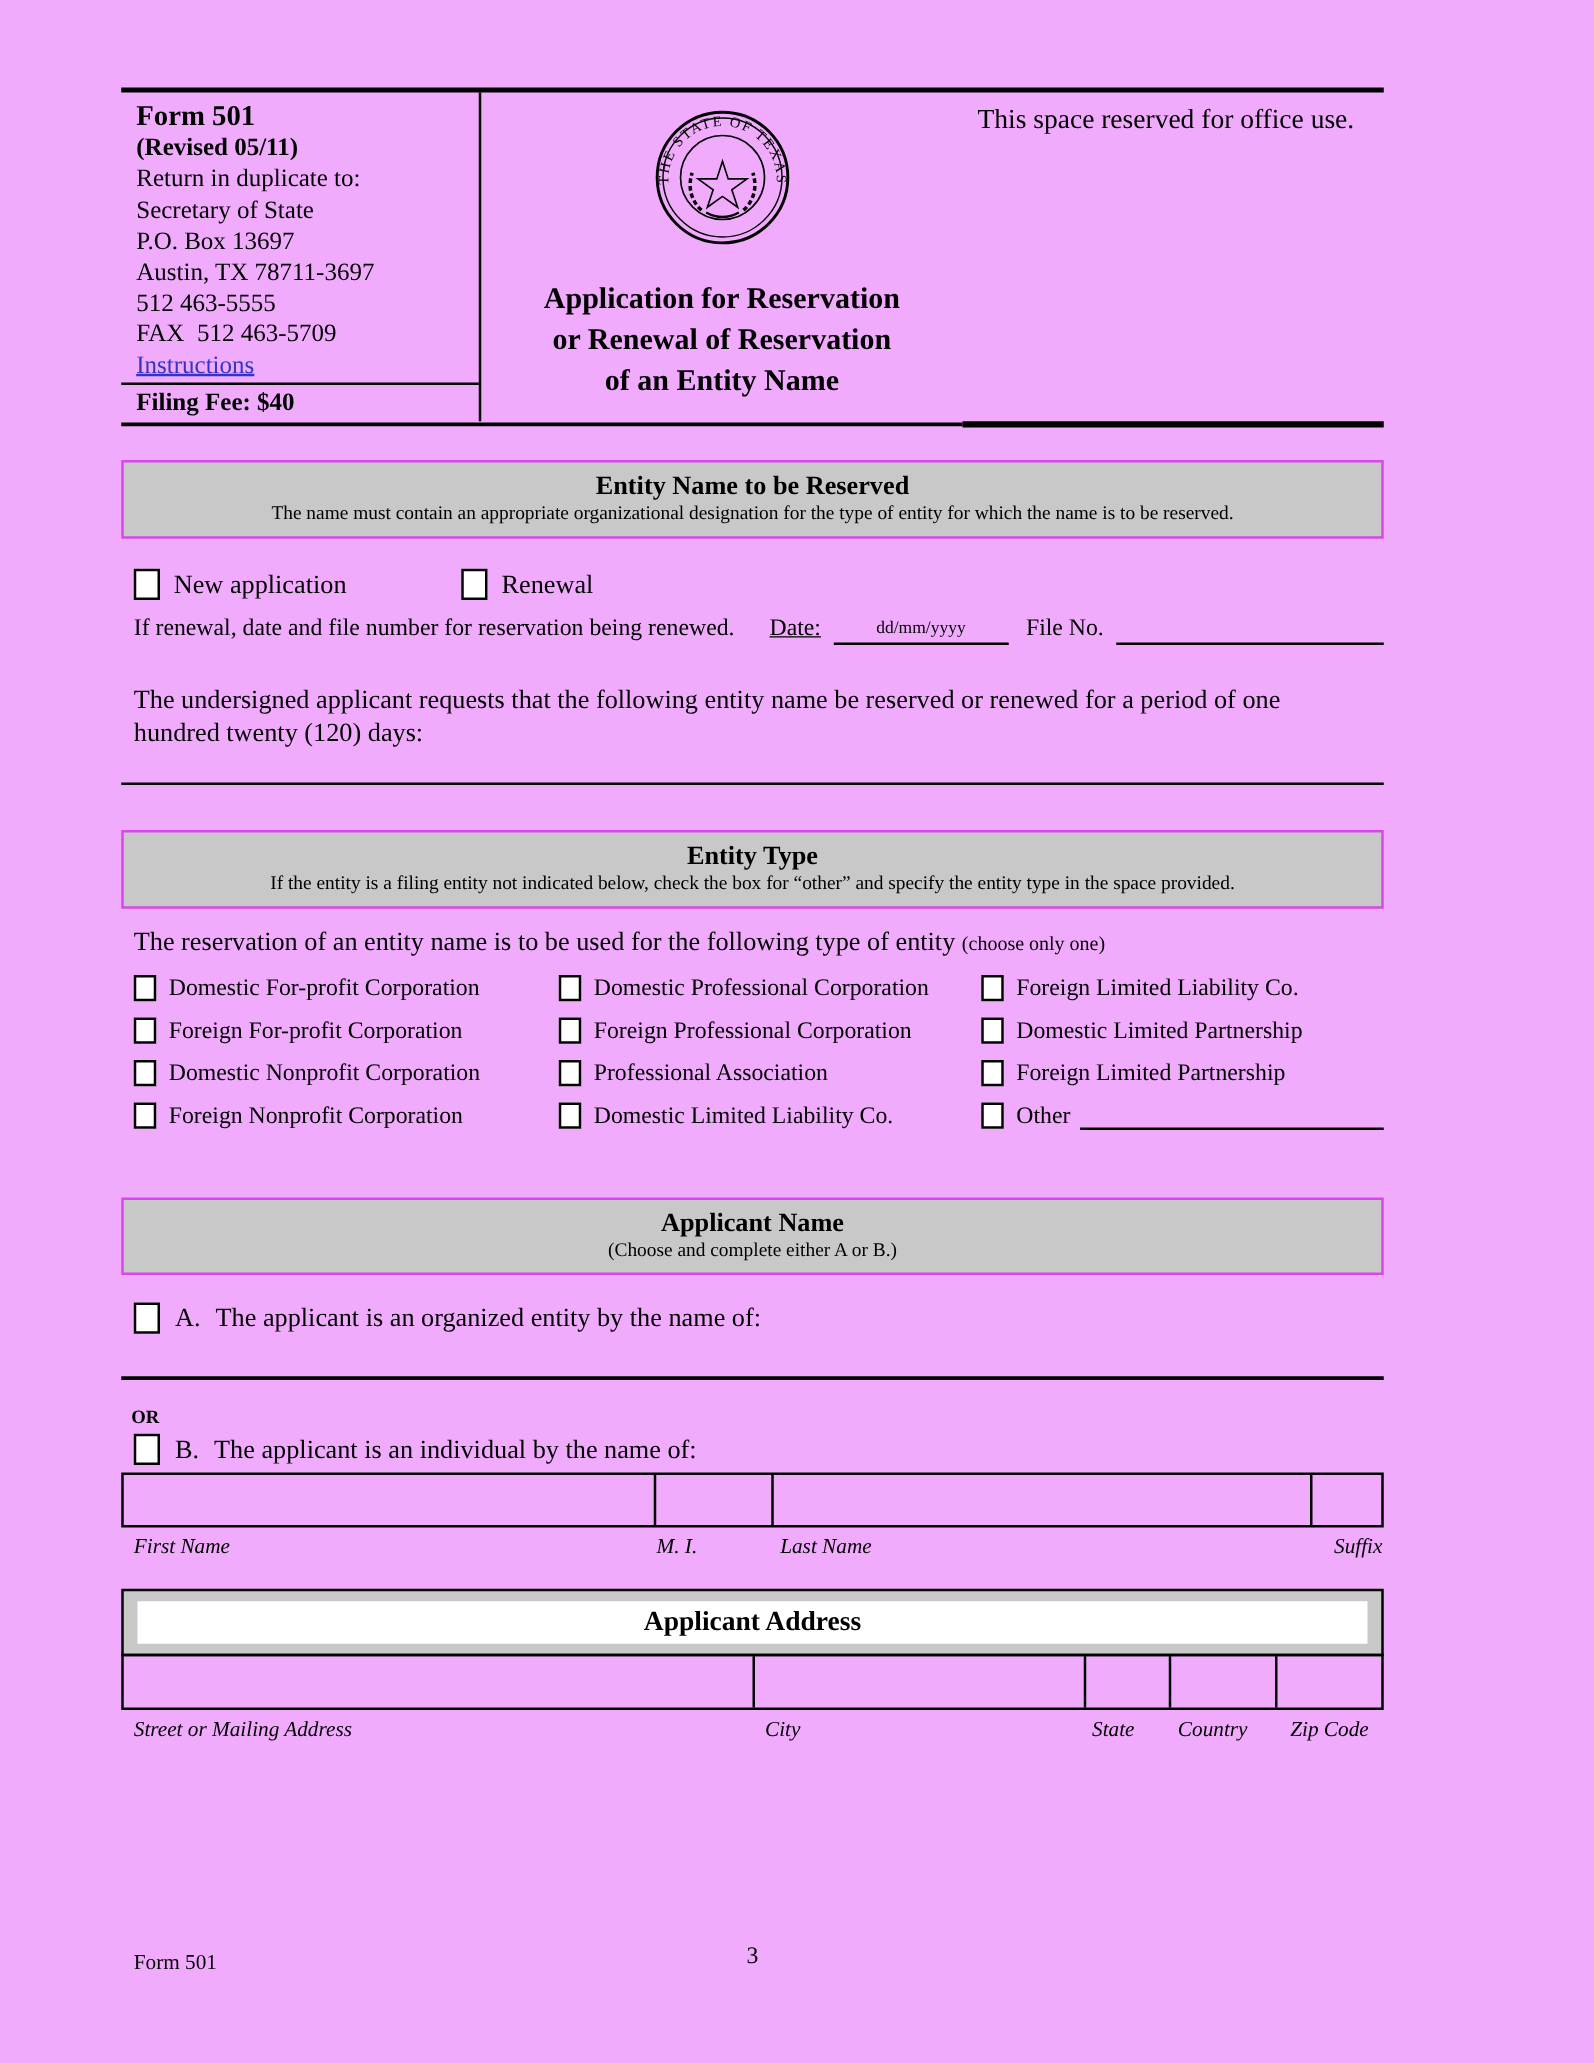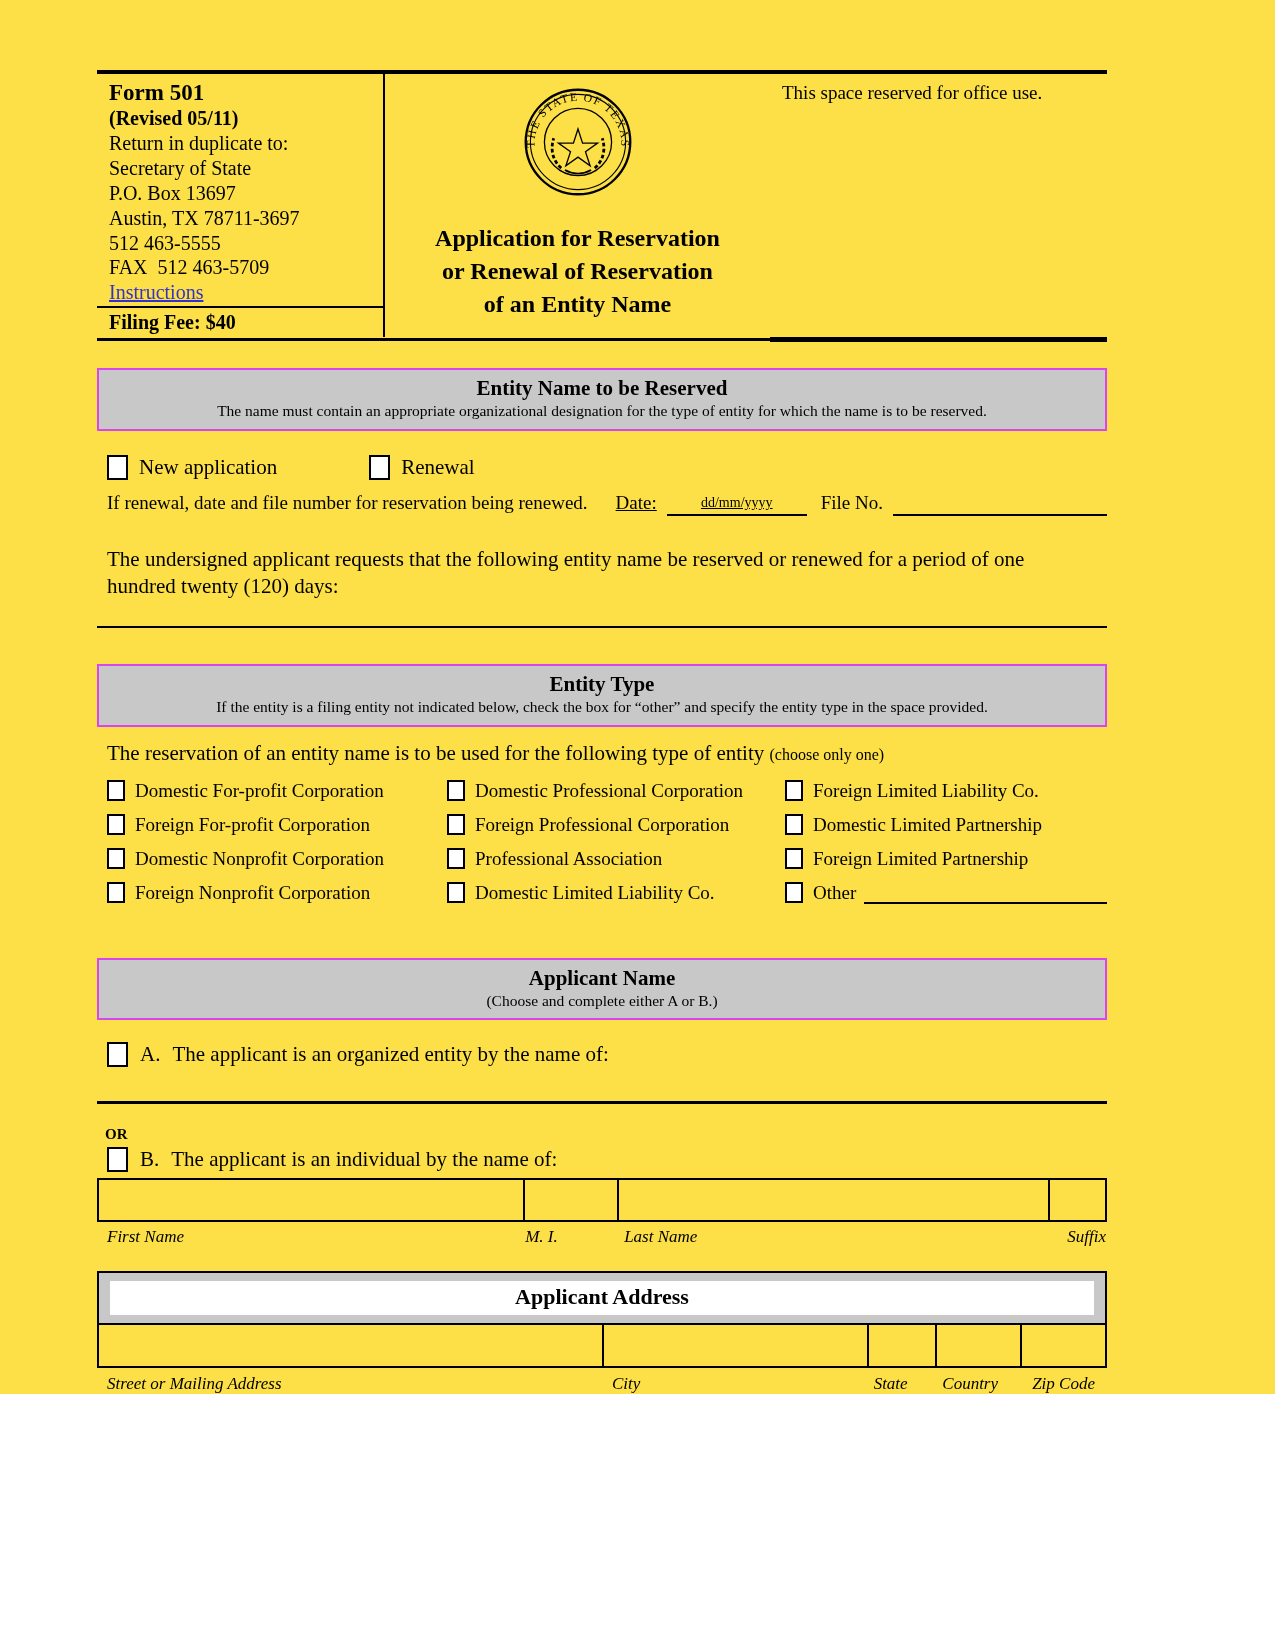--- a/index.html
+++ b/index.html
@@ -1,32 +1,32 @@
 <!DOCTYPE html>
 <html><head>
 <meta charset="utf-8">
 <style>
   * { margin:0; padding:0; box-sizing:border-box; }
   body { background:#fff; }
-  .page { position:relative; width:1275px; height:1394px; background:#fde047;
+  .page { position:relative; width:1275px; height:1650px; background:#f0abfc;
           font-family:"Liberation Serif", serif; color:#000; overflow:hidden; }
   .content { position:absolute; left:97px; top:70px; width:1010px; }
 
   
   .hdr { display:flex; border-top:4px solid #000; }
   .hdr-left { width:288px; border-right:2px solid #000; padding:6px 12px 2px 12px; }
   .form-no { font-weight:bold; font-size:23px; line-height:1.15; }
   .revised { font-weight:bold; font-size:20px; line-height:1.25; }
   .addr-line { font-size:20px; line-height:1.24; white-space:pre-wrap; }
   .instructions { font-size:20px; line-height:1.24; color:#3333cc; text-decoration:underline; cursor:pointer; display:inline-block; }
   .fee { font-weight:bold; font-size:20px; line-height:1.3; border-top:2px solid #000; margin:1px -12px 0 -12px; padding:1px 12px 0 12px; }
   .hdr-center { width:385px; text-align:center; padding-top:12px; }
   .seal { display:inline-block; }
   .hdr-title { font-weight:bold; font-size:24px; line-height:1.38; margin-top:20px; }
-  .hdr-right { flex:1; padding:8px 0 0 12px; font-size:19px; }
+  .hdr-right { flex:1; padding:8px 0 0 12px; font-size:22px; }
   .hdr-bottom { display:flex; align-items:flex-start; }
   .seg-a { width:673px; height:3px; background:#000; margin-top:1px; }
   .seg-b { flex:1; height:5px; background:#000; }
 
   
   .bar { border:2px solid #d946ef; background:#c8c8c8; text-align:center; padding:5px 10px 8px; }
   .bar-title { font-weight:bold; font-size:21px; line-height:1.25; }
   .bar-sub { font-size:15.5px; line-height:1.25; }
   .bar-frame { border:2px solid #000; background:#c8c8c8; padding:8px 11px; }
   .bar-frame-inner { background:#fff; text-align:center; font-weight:bold; font-size:22px; padding:3px 0 5px; }
@@ -35,21 +35,21 @@
   .cb { display:inline-block; width:21px; height:25px; border:2px solid #000; background:#fff; flex:none; cursor:pointer; }
   .cb-sm { width:18px; height:21px; }
   .u-line { border-bottom:2px solid #000; }
 
   .choice-row { display:flex; align-items:center; margin-top:24px; padding-left:10px; font-size:21px; }
   .choice-row .lbl { margin-left:11px; }
   .gap-renewal { margin-left:92px; }
 
   .renewal-row { display:flex; align-items:baseline; margin-top:12px; padding-left:10px; font-size:19px; }
   .date-line { position:relative; width:140px; margin-left:10px; }
-  .date-hint { position:absolute; top:3px; left:0; width:100%; text-align:center; font-size:14px;text-decoration:underline; }
+  .date-hint { position:absolute; top:3px; left:0; width:100%; text-align:center; font-size:14px; }
   .file-line { flex:1; margin-left:10px; }
   .ml28 { margin-left:28px;text-decoration:underline; } .ml14 { margin-left:14px; }
 
   .request-par { margin-top:30px; padding-left:10px; font-size:21px; line-height:1.3; width:995px; }
   .blank-line { margin-top:26px; border-bottom:2px solid #000; height:2px; }
 
   .mt-bar1 { margin-top:26px; } .mt-bar2 { margin-top:36px; } .mt-bar3 { margin-top:54px; } .mt-bar4 { margin-top:24px; }
 
   .etype-intro { margin-top:14px; padding-left:10px; font-size:21px; }
   .etype-note { font-size:16px; }

